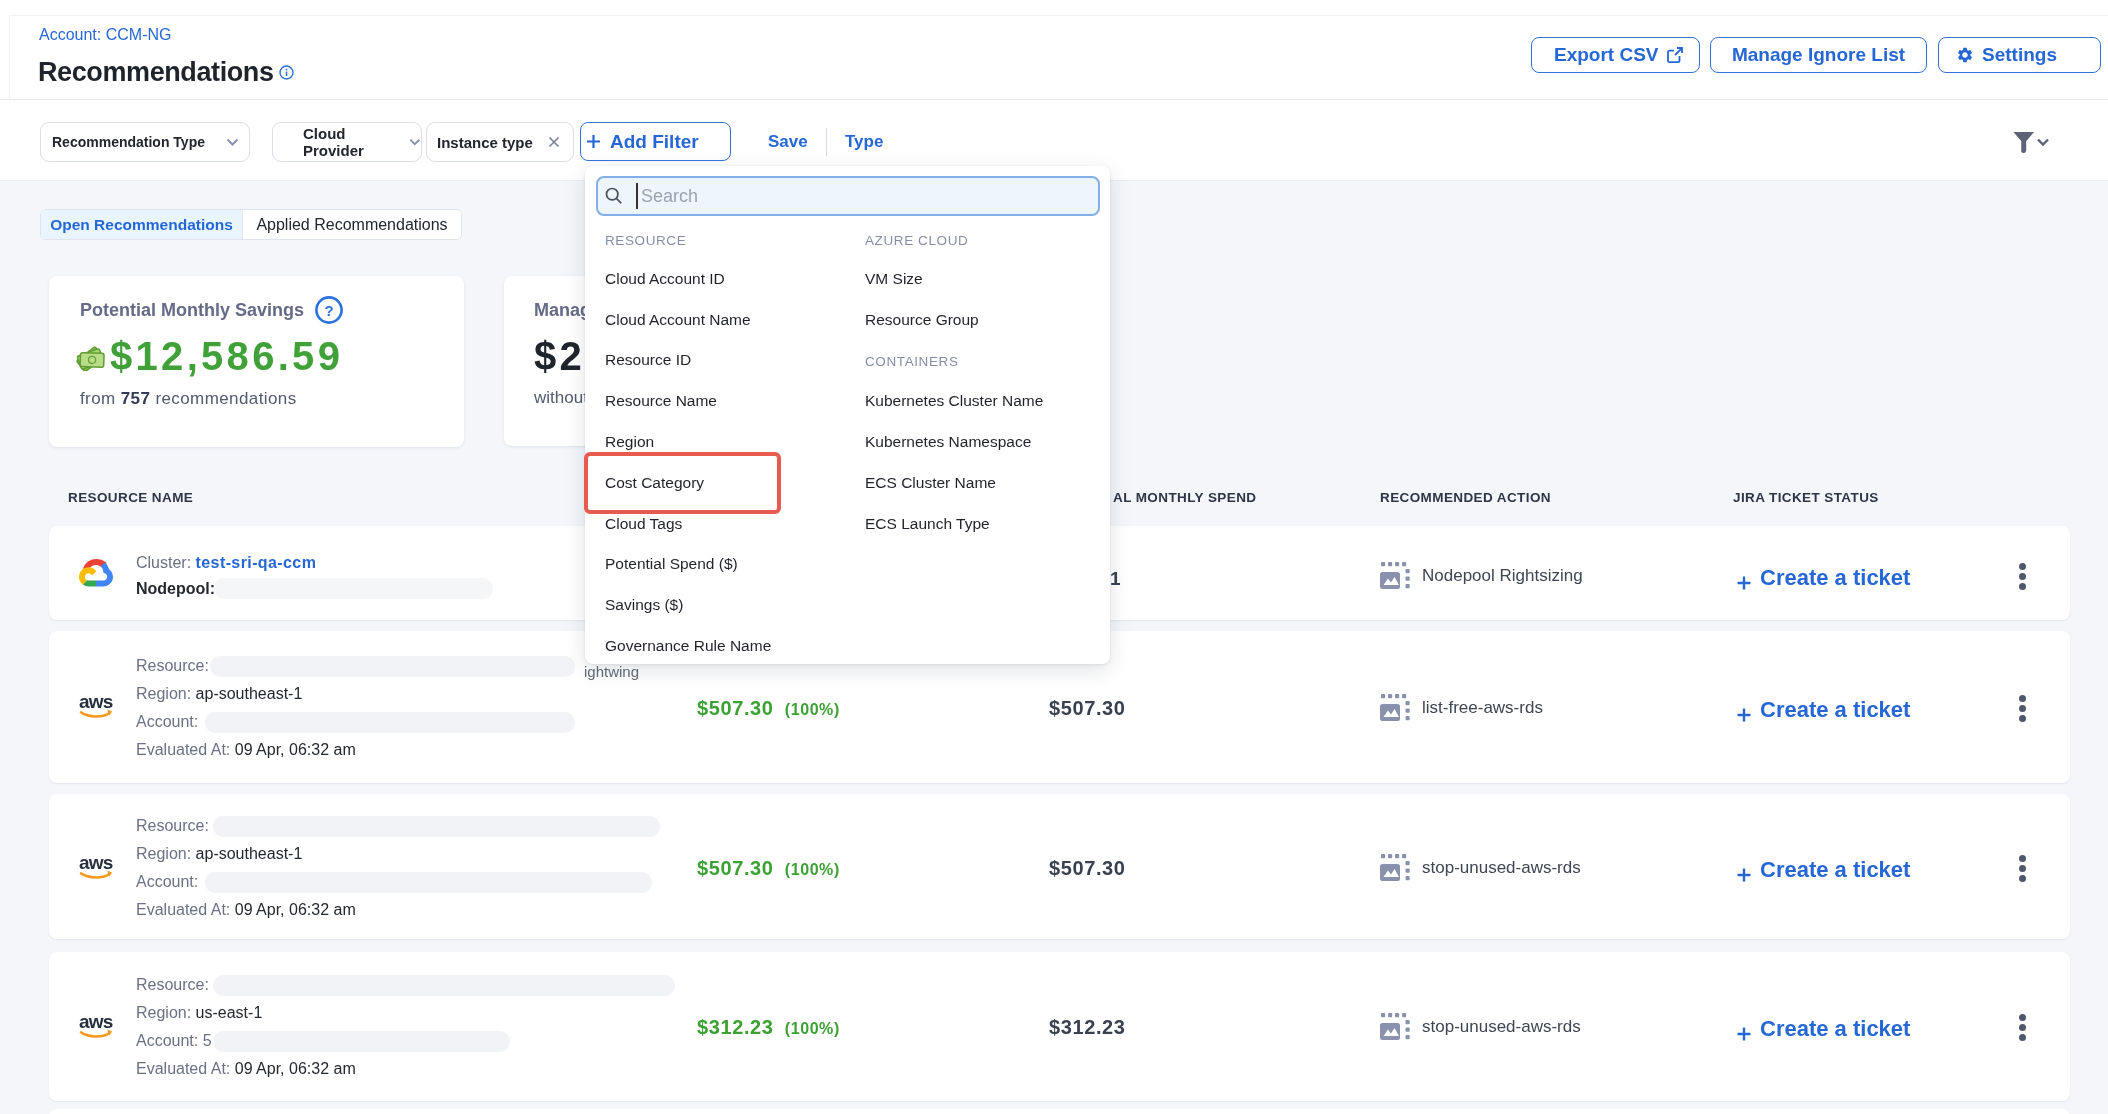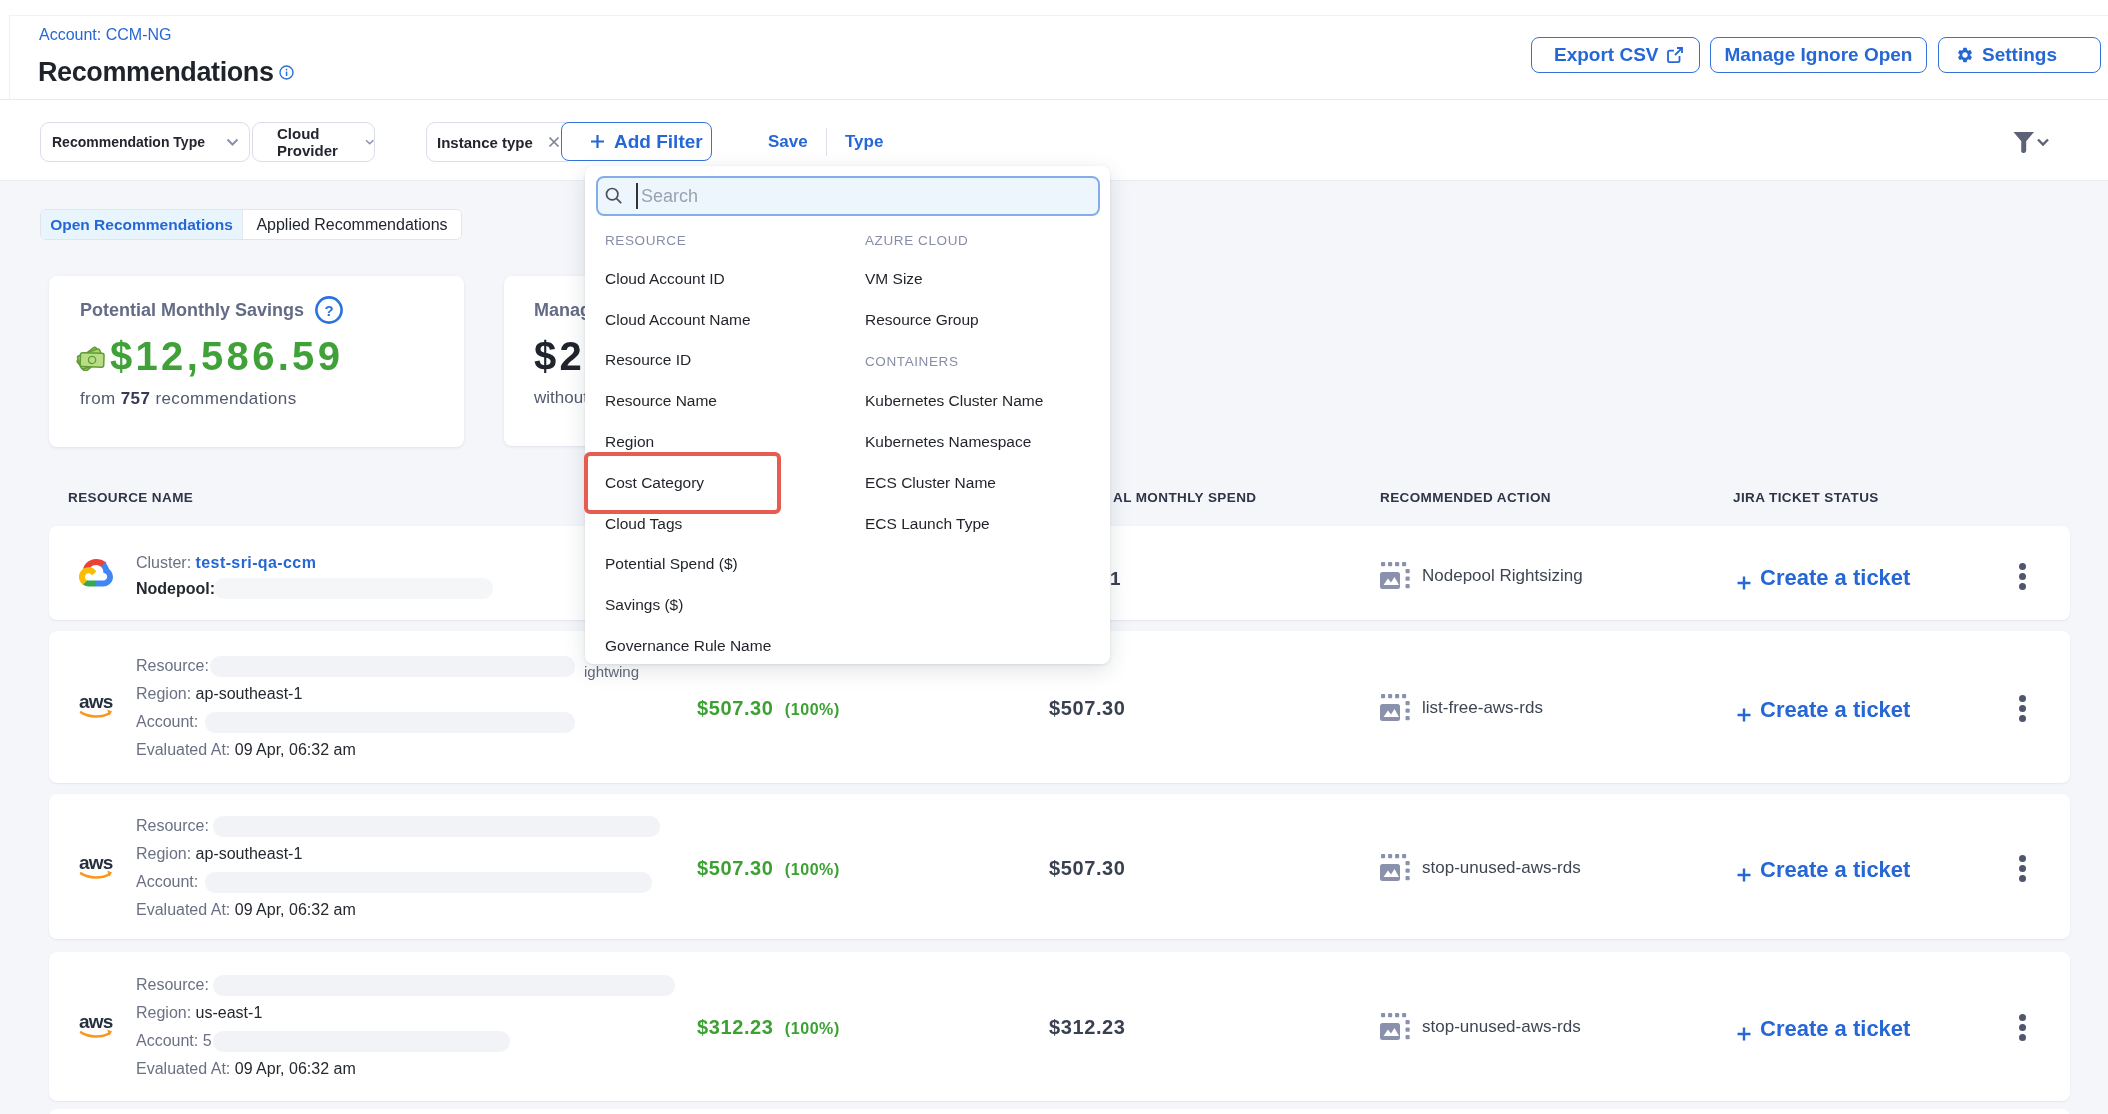--- a/index.html
+++ b/index.html
@@ -41,43 +41,43 @@
     <rect x="6.8" y="3.8" width="1.5" height="1.6" fill="#2a6fdb"></rect>
   </svg>
 
 <div class="btn" style="left:1531px;top:37px;width:169px;padding-left:22px;gap:7px">Export CSV
 <svg width="18" height="18" viewBox="0 0 18 18" fill="none" stroke="#2667d6" stroke-width="1.8">
       <path d="M13.5 10v4.6a1.6 1.6 0 0 1-1.6 1.6H3.6A1.6 1.6 0 0 1 2 14.6V6.3a1.6 1.6 0 0 1 1.6-1.6H8"></path>
       <path d="M11 2h5v5"></path>
       <path d="M15.7 2.3L9 9"></path>
     </svg>
 </div>
-<div class="btn" style="left:1710px;top:37px;width:217px;justify-content:center">Manage Ignore Open</div>
+<div class="btn" style="left:1710px;top:37px;width:217px;justify-content:center">Manage Ignore List</div>
 <div class="btn" style="left:1938px;top:37px;width:163px;padding-left:17px;gap:8px">
 <svg width="18" height="18" viewBox="0 0 24 24" fill="#2667d6">
       <path d="M19.14 12.94c.04-.3.06-.61.06-.94 0-.32-.02-.64-.07-.94l2.03-1.58c.18-.14.23-.41.12-.61l-1.92-3.32c-.12-.22-.37-.29-.59-.22l-2.39.96c-.5-.38-1.03-.7-1.62-.94l-.36-2.54c-.04-.24-.24-.41-.48-.41h-3.84c-.24 0-.43.17-.47.41l-.36 2.54c-.59.24-1.13.57-1.62.94l-2.39-.96c-.22-.08-.47 0-.59.22L2.74 8.87c-.12.21-.08.47.12.61l2.03 1.58c-.05.3-.09.63-.09.94s.02.64.07.94l-2.03 1.58c-.18.14-.23.41-.12.61l1.92 3.32c.12.22.37.29.59.22l2.39-.96c.5.38 1.03.7 1.62.94l.36 2.54c.05.24.24.41.48.41h3.84c.24 0 .44-.17.47-.41l.36-2.54c.59-.24 1.13-.56 1.62-.94l2.39.96c.22.08.47 0 .59-.22l1.92-3.32c.12-.22.07-.47-.12-.61l-2.01-1.58zM12 15.6c-1.98 0-3.6-1.62-3.6-3.6s1.62-3.6 3.6-3.6 3.6 1.62 3.6 3.6-1.62 3.6-3.6 3.6z"></path>
     </svg>
 Settings</div>
 
 <div class="chip" style="left:40px;width:210px;padding-left:11px">Recommendation Type
 <svg style="margin-left:21px" width="13" height="8" viewBox="0 0 13 8" fill="none" stroke="#8a8fb0" stroke-width="2">
       <path d="M1.5 1.5l5 5 5-5"></path>
     </svg>
 </div>
-<div class="chip" style="left:252px;width:123px;padding-left:24px;font-size:15px">Cloud Provider
+<div class="chip" style="left:272px;width:150px;padding-left:30px;font-size:15px">Cloud Provider
 <svg style="margin-left:10px" width="13" height="8" viewBox="0 0 13 8" fill="none" stroke="#8a8fb0" stroke-width="2">
       <path d="M1.5 1.5l5 5 5-5"></path>
     </svg>
 </div>
 <div class="chip" style="left:426px;width:148px;padding-left:10px;font-size:15px">Instance type
 <svg style="margin-left:15px" width="12" height="12" viewBox="0 0 12 12" fill="none" stroke="#7d8297" stroke-width="1.7">
       <path d="M1.5 1.5l9 9M10.5 1.5l-9 9"></path>
     </svg>
 </div>
-<div class="btn" style="left:561px;top:122px;width:151px;height:39px;font-size:19px;padding-left:28px;gap:9px">
+<div class="btn" style="left:580px;top:122px;width:151px;height:39px;font-size:19px;padding-left:5px;gap:9px">
 <svg width="15" height="15" viewBox="0 0 15 15" stroke="#2667d6" stroke-width="2.2">
       <path d="M7.5 1v13M1 7.5h13"></path>
     </svg>
 Add Filter</div>
 <div class="abs blue" style="left:768px;top:132px;font-size:17px;font-weight:bold">Save</div>
 <div class="abs" style="left:826px;top:128px;width:1px;height:28px;background:#dcdfe8"></div>
 <div class="abs blue" style="left:845px;top:132px;font-size:17px;font-weight:bold">Type</div>
 <svg class="abs" style="left:2012px;top:131px" width="38" height="24" viewBox="0 0 38 24">
     <path d="M1.5 1h20.5l-7.8 9.3v9.2a2.6 2.6 0 0 1-5 .9l.1-10.1z" fill="#5d6277"></path>
     <path d="M26 8.5l5 5 5-5" fill="none" stroke="#5d6277" stroke-width="2.4"></path>

